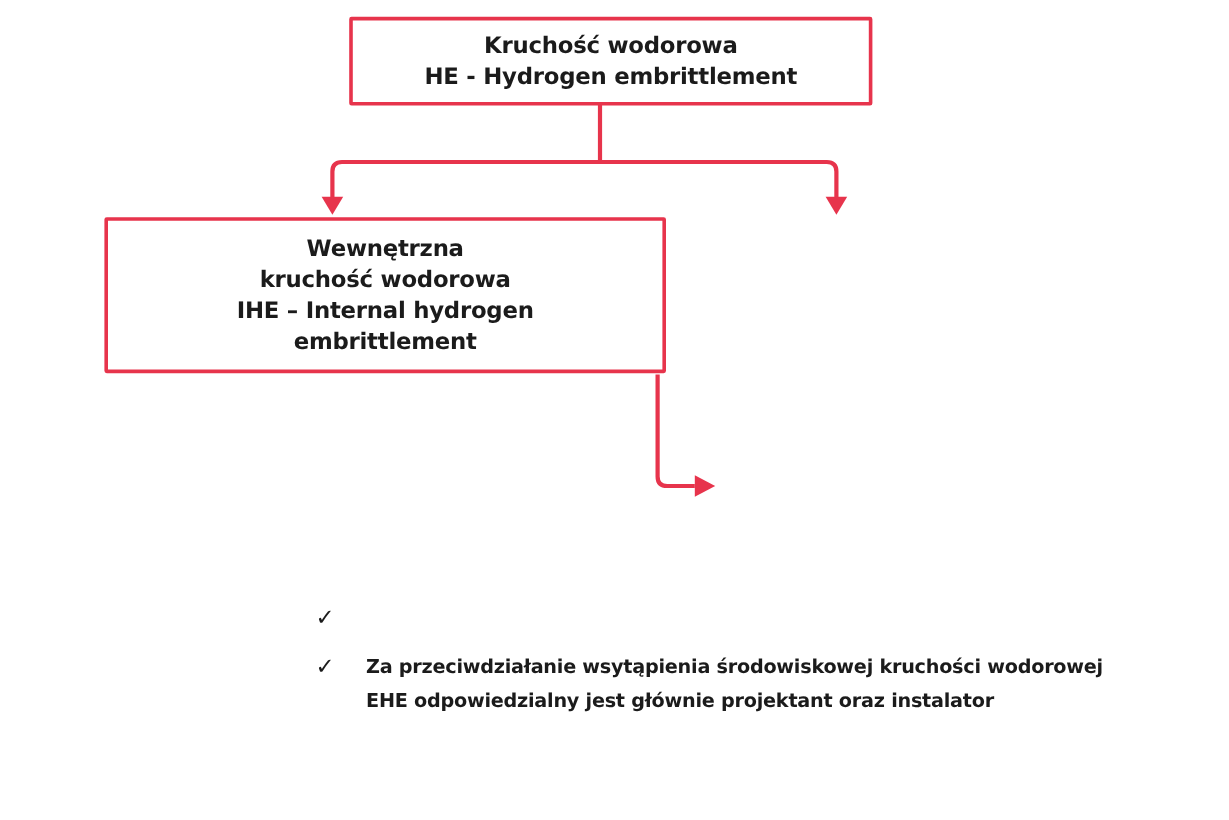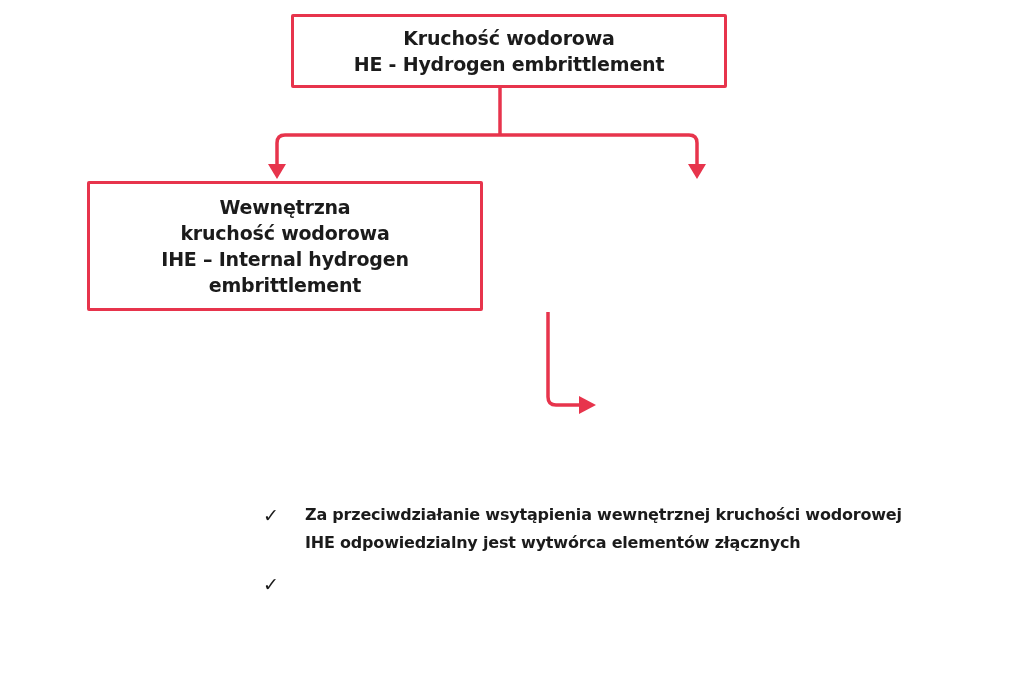--- a/index.html
+++ b/index.html
@@ -42,21 +42,21 @@
     justify-content:center;
     text-align:center;
     font-weight:700;
     font-size:19px;
     line-height:26px;
     white-space:pre-line;
     letter-spacing:-0.2px;
     color:var(--text);
   }
   .box-root{left:291px;top:14px;width:436px;height:74px;}
-  .box-ihe {left:87px; top:181px;width:396px;height:130px;}
+  .box-ihe {left:87px; top:181px;width:468px;height:130px;}
   .box-ehe {left:510px;top:181px;width:433px;height:130px;}
   .box-hscc{left:598px;top:347px;width:345px;height:121px;}
   .notes{
     position:absolute;
     left:263px;
     top:501px;
     width:700px;
   }
   .note-item{
     display:flex;
@@ -100,21 +100,21 @@
   <div class="box box-ihe">Wewnętrzna
 kruchość wodorowa
 IHE – Internal hydrogen
 embrittlement</div>
 
 
 
   <div class="notes">
     <div class="note-item">
       <span class="check">✓</span>
-      <span class="note-text">Za przeciwdziałanie wsytąpienia wewnętrznej kruchości wodorowej
-IHE odpowiedzialny jest wytwórca elementów złącznych</span>
     </div>
     <div class="note-item">
       <span class="check">✓</span>
+      <span class="note-text">Za przeciwdziałanie wsytąpienia środowiskowej kruchości wodorowej
+EHE odpowiedzialny jest głównie projektant oraz instalator</span>
     </div>
   </div>
 
 </div>
 
 </body></html>

